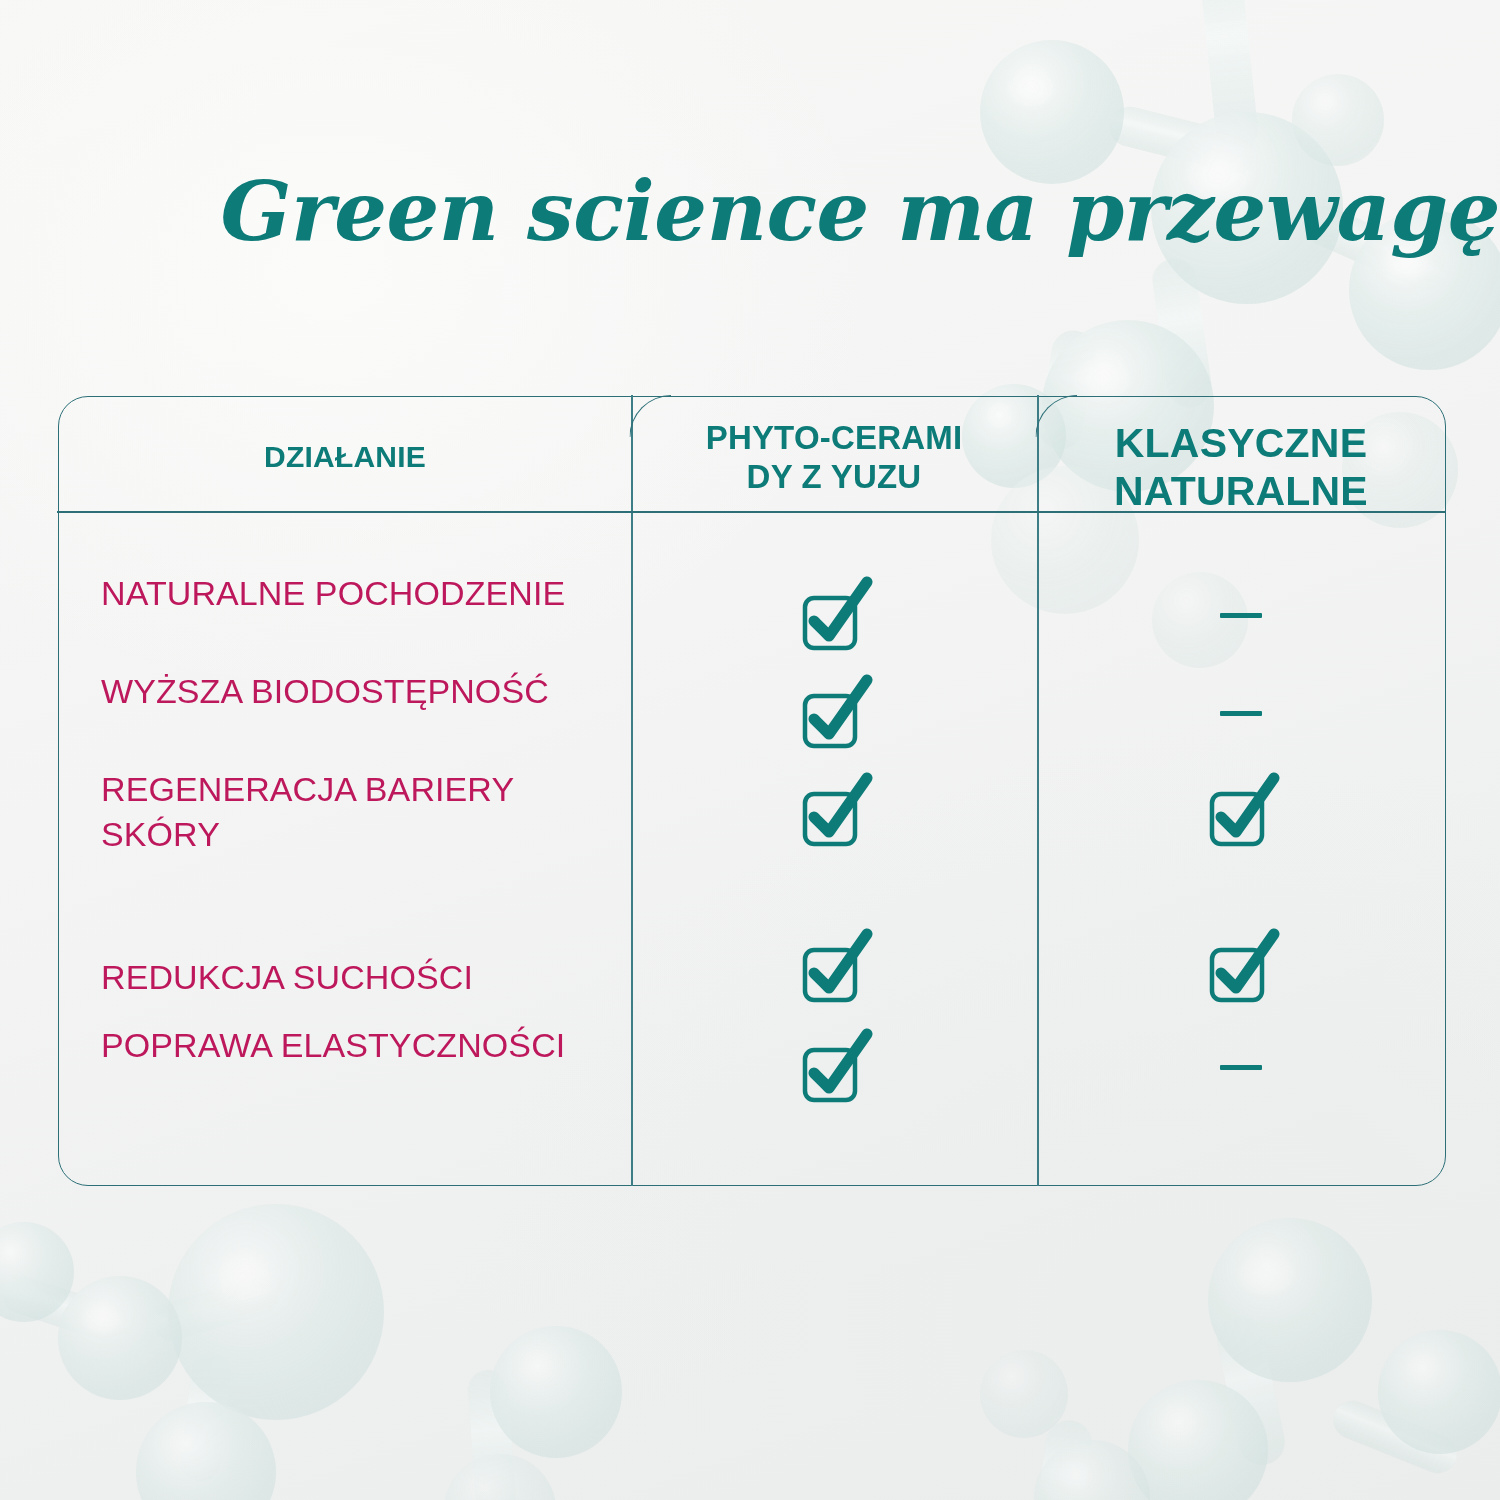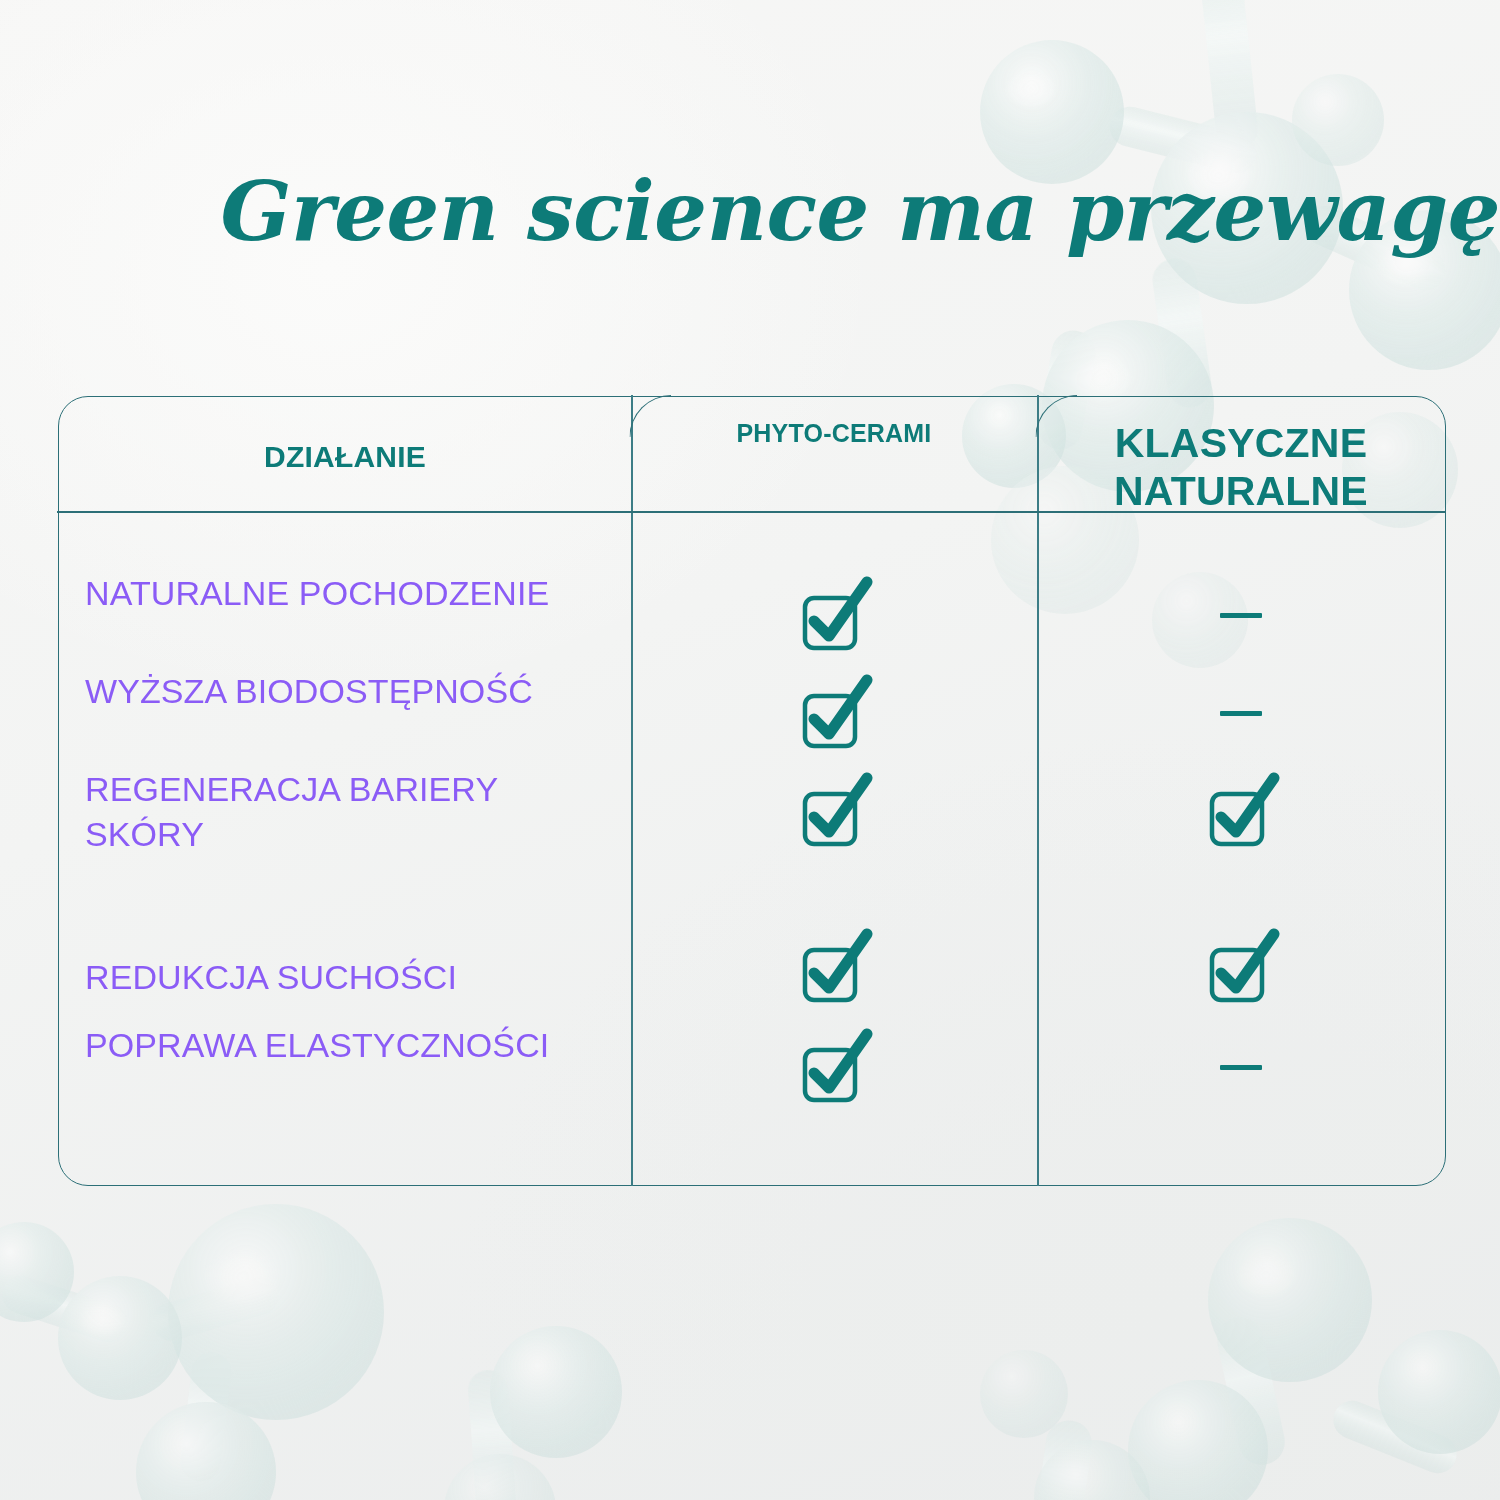--- a/index.html
+++ b/index.html
@@ -102,42 +102,42 @@
   #hdr-action {
     left: 0;
     width: 572px;
     top: 42px;
     font-size: 30px;
   }
   #hdr-phyto {
     left: 572px;
     width: 406px;
     top: 22px;
-    font-size: 25px;
+    font-size: 33px;
   }
   #hdr-classic {
     left: 978px;
     width: 408px;
     top: 22px;
     font-size: 41px;
   }
 
   
   .row {
     position: absolute;
     left: 0;
     width: 1388px;
   }
   .row-label {
     position: absolute;
-    left: 26px;
+    left: 42px;
     width: 540px;
     font-size: 34px;
     font-weight: 400;
-    color: #8b5cf6;
+    color: #be185d;
     letter-spacing: 0.1px;
     line-height: 1.32;
   }
   .mark {
     position: absolute;
     display: flex;
     align-items: center;
     justify-content: center;
   }
   .mark.c1 { left: 572px; width: 406px; }
@@ -243,20 +243,21 @@
   <div class="col-divider" id="divider-1"></div>
   <div class="col-divider" id="divider-2"></div>
   <div id="header-rule"></div>
 
   <div class="hdr" id="hdr-action">
     <span>DZIAŁANIE</span>
   </div>
 
   <div class="hdr" id="hdr-phyto">
     <div>PHYTO-CERAMI</div>
+    <div>DY Z YUZU</div>
   </div>
 
   <div class="hdr" id="hdr-classic">
     <div>KLASYCZNE</div>
     <div>NATURALNE</div>
   </div>
 
   <div class="row" style="top:168px;height:100px;">
     <div class="row-label" style="top:6px;">NATURALNE POCHODZENIE</div>
     <div class="mark c1" style="top:0;height:100px;">

